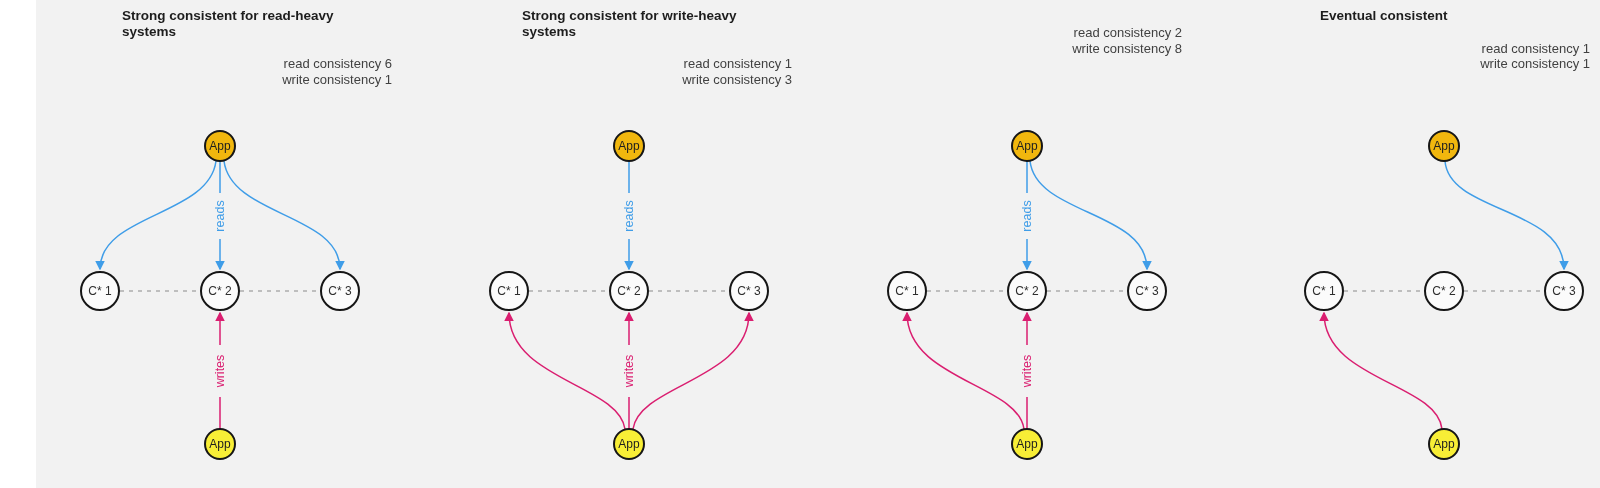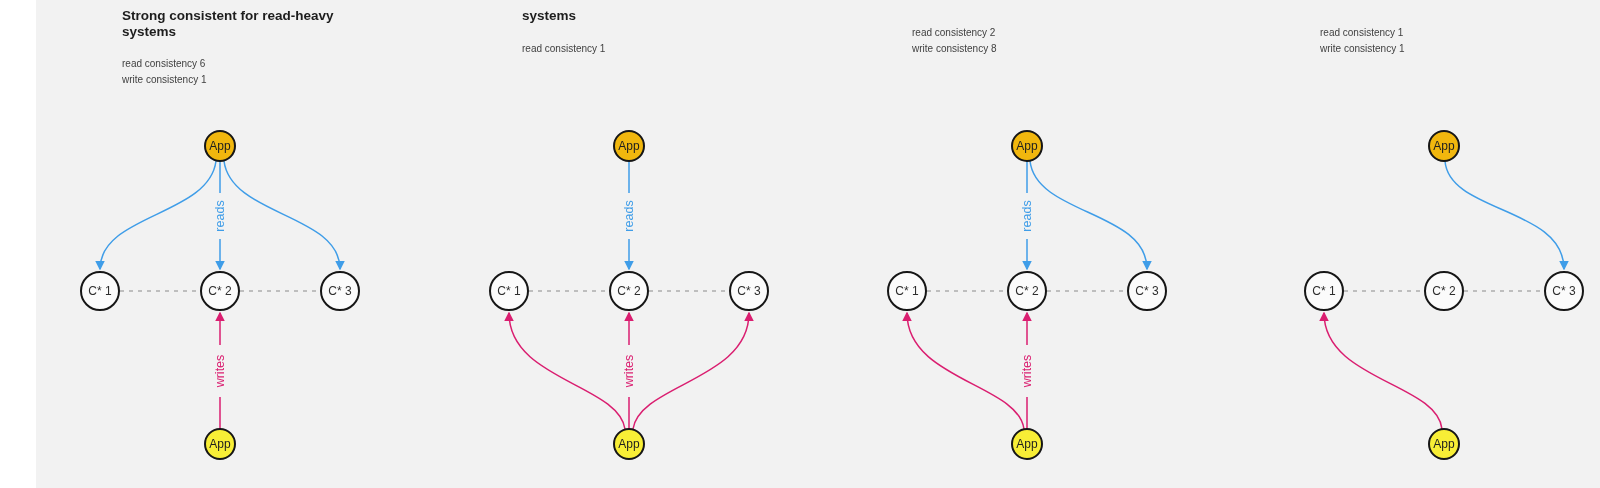--- a/index.html
+++ b/index.html
@@ -1,20 +1,20 @@
 <!DOCTYPE html>
 <html><head>
 <meta charset="utf-8">
 <style>
   html,body{margin:0;padding:0;}
   body{font-family:"Liberation Sans", sans-serif;}
   #stage{position:relative;width:1600px;height:488px;background:#f2f2f2;overflow:hidden;margin-left:36px;}
   .panel-header{position:absolute;top:8px;width:270px;}
   .panel-title{font-size:13.5px;font-weight:700;color:#1d1d1d;line-height:15.5px;}
-  .panel-stats{font-size:10px;color:#414141;line-height:15.5px;margin-top:17px;}
+  .panel-stats{font-size:13px;color:#414141;line-height:15.5px;margin-top:17px;text-align:right;}
   #diagram{position:absolute;left:0;top:0;}
   .node{fill:#fbfbfb;stroke:#161616;stroke-width:2;}
   .app-top{fill:#f1b70e;stroke:#161616;stroke-width:2;}
   .app-bottom{fill:#f8ee36;stroke:#161616;stroke-width:2;}
   .node-label{font-size:12px;fill:#2d2d2d;text-anchor:middle;}
   .app-label{font-size:12px;fill:#1f1f1f;text-anchor:middle;}
   .read-edge{fill:none;stroke:#3f9de8;stroke-width:1.5;}
   .write-edge{fill:none;stroke:#da1e70;stroke-width:1.5;}
   .ring-link{fill:none;stroke:#8a8a8a;stroke-width:1.2;stroke-dasharray:4 5;}
   .label-bg{fill:#f2f2f2;}
@@ -32,35 +32,40 @@
       <div>systems</div>
     </div>
     <div class="panel-stats">
       <div>read consistency 6</div>
       <div>write consistency 1</div>
     </div>
   </div>
 
   <div class="panel-header" style="left:486px">
     <div class="panel-title">
+      <div>Strong consistent for write-heavy</div>
       <div>systems</div>
     </div>
     <div class="panel-stats">
       <div>read consistency 1</div>
+      <div>write consistency 3</div>
     </div>
   </div>
 
   <div class="panel-header" style="left:876px">
     <div class="panel-stats">
       <div>read consistency 2</div>
       <div>write consistency 8</div>
     </div>
   </div>
 
   <div class="panel-header" style="left:1284px">
+    <div class="panel-title">
+      <div>Eventual consistent</div>
+    </div>
     <div class="panel-stats">
       <div>read consistency 1</div>
       <div>write consistency 1</div>
     </div>
   </div>
 
   <svg id="diagram" width="1600" height="488" viewBox="0 0 1600 488">
     <defs>
       <marker id="arrow-read" viewBox="0 0 10 10" refX="8.5" refY="5" markerWidth="6.5" markerHeight="6.5" orient="auto-start-reverse">
         <path d="M0 0 L10 5 L0 10 Z" fill="#3f9de8"></path>

